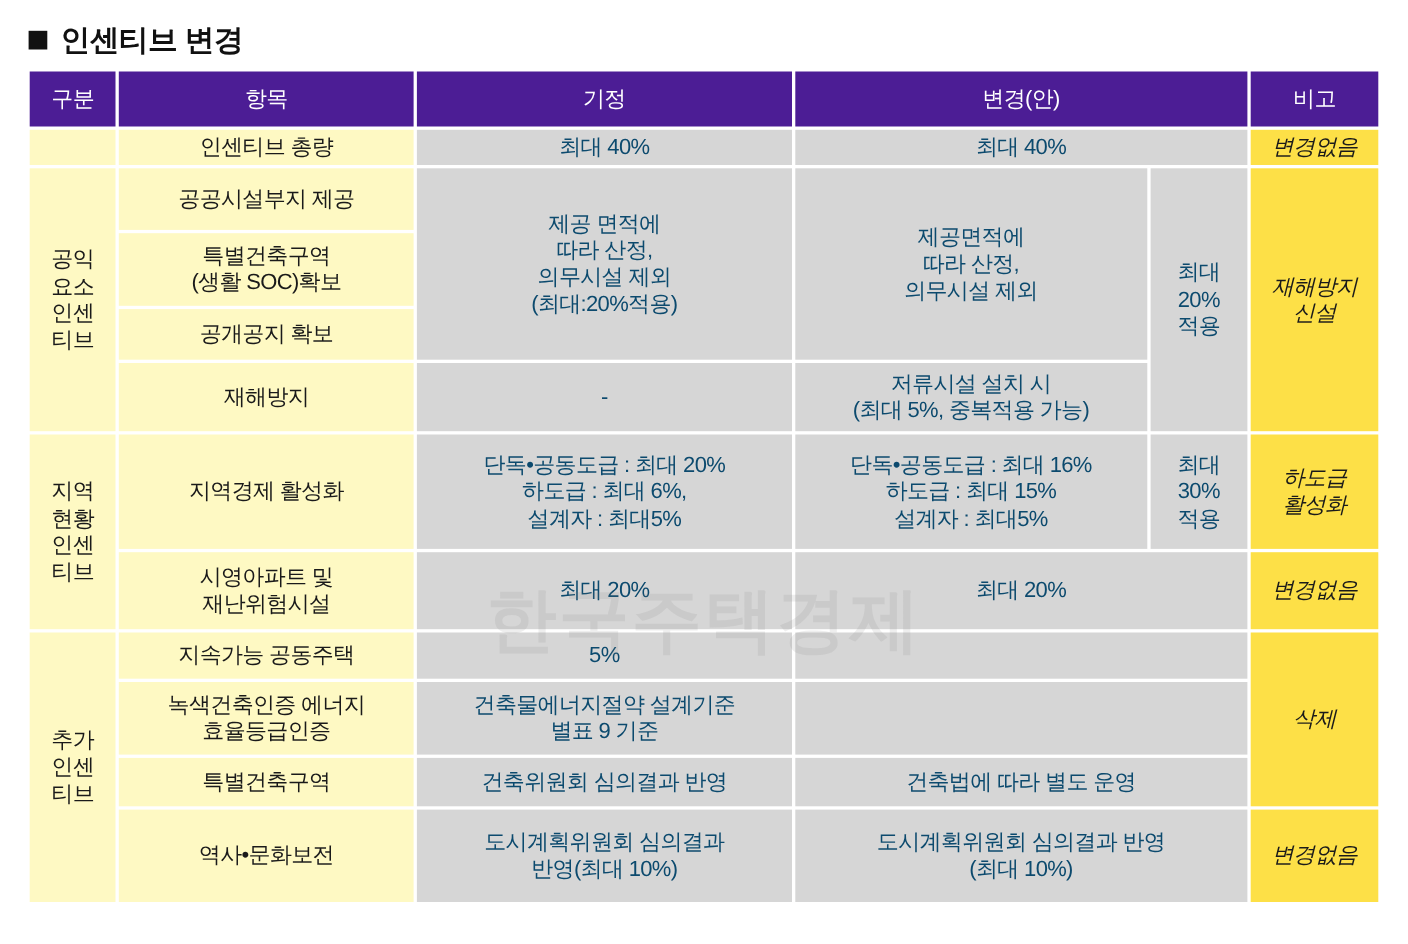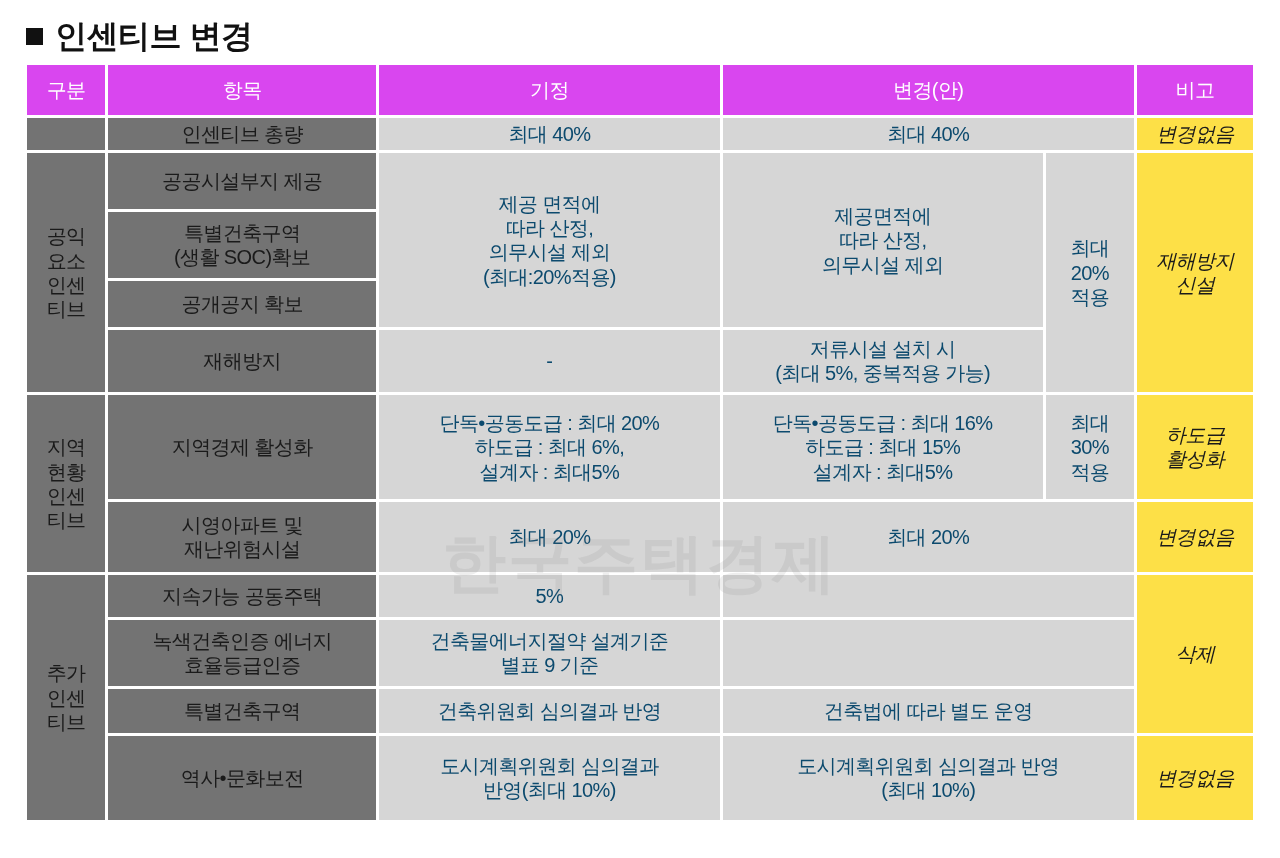--- a/index.html
+++ b/index.html
@@ -31,21 +31,21 @@
     padding-left: 2px;
   }
   .title-marker {
     width: 17px;
     height: 17px;
     background: #111111;
     display: inline-block;
     flex: 0 0 auto;
   }
   .title-text {
-    font-size: 32px;
+    font-size: 27px;
     font-weight: bold;
     letter-spacing: -0.5px;
     color: #111111;
     line-height: 1;
   }
   
   .tbl {
     width: 1232px;
     border-collapse: separate;
     border-spacing: 3px;
@@ -56,29 +56,29 @@
     padding: 4px 4px;
     text-align: center;
     vertical-align: middle;
     font-size: 20px;
     line-height: 1.22;
     letter-spacing: -0.6px;
     font-weight: normal;
     border: 0;
   }
   .hd {
-    background: #d946ef;
+    background: #4c1d95;
     color: #ffffff;
     font-weight: bold;
     font-size: 22px;
     height: 42px;
     letter-spacing: -0.5px;
   }
   .lbl {
-    background: #737373;
+    background: #fef9c3;
     color: #1a1a1a;
   }
   .val {
     background: #d6d6d6;
     color: #0c4a6e;
   }
   .blank {
     background: #d6d6d6;
   }
   .note {

